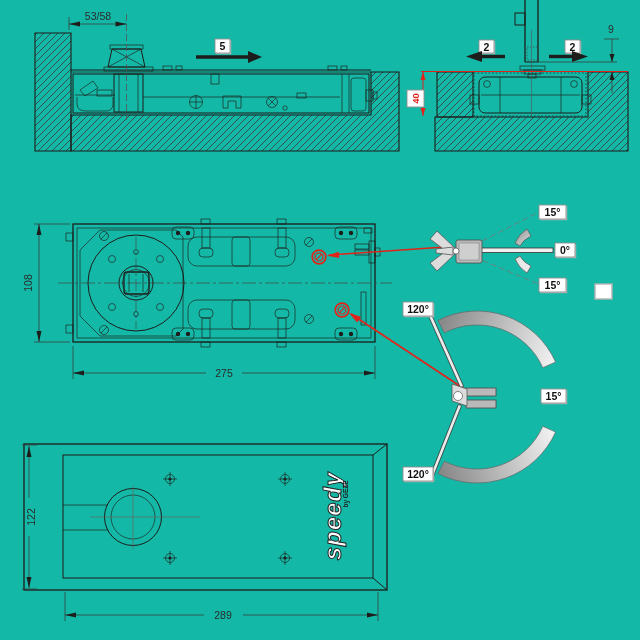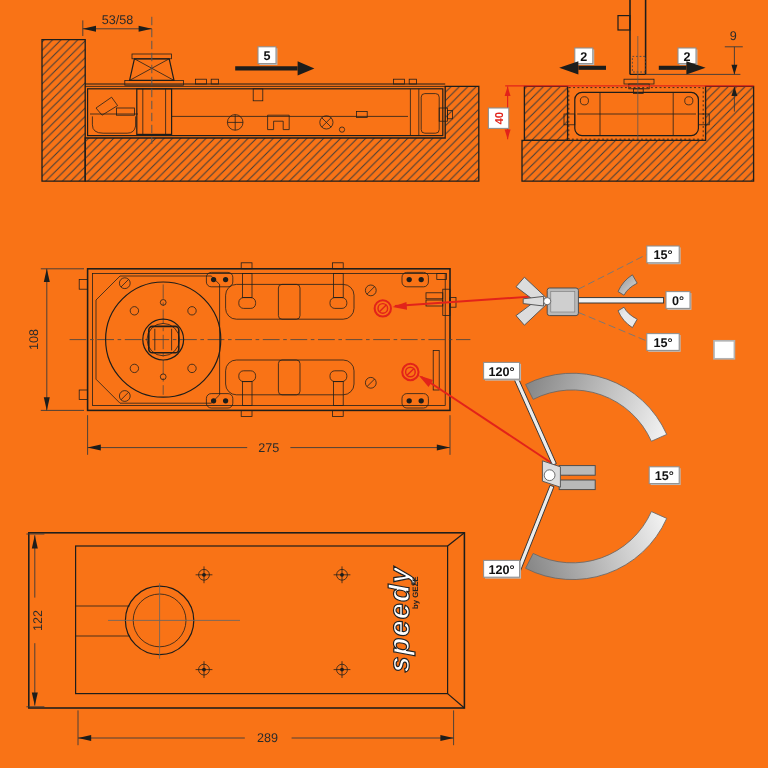--- a/index.html
+++ b/index.html
@@ -1,16 +1,16 @@
 <!DOCTYPE html>
 <html><head>
 <meta charset="utf-8">
 <style>
   html,body{margin:0;padding:0;background:#fff;}
-  #stage{position:relative;width:640px;height:640px;background:#f97316;overflow:hidden;
+  #stage{position:relative;width:640px;height:640px;background:#14b8a6;overflow:hidden;
          font-family:"Liberation Sans", sans-serif;}
   svg text{font-family:"Liberation Sans", sans-serif;}
   .ln{stroke:#1d1d1b;fill:none;stroke-width:1;}
   .thin{stroke:#1d1d1b;fill:none;stroke-width:.65;}
   .med{stroke:#1d1d1b;fill:none;stroke-width:1.3;}
   .dim{stroke:#3a3a3a;fill:none;stroke-width:.75;}
   .dimtxt{font-size:10.5px;fill:#2b2b2b;}
   .boxtxt{font-size:10.5px;font-weight:bold;fill:#111;}
   .hatch{fill:url(#hp);stroke:#1d1d1b;stroke-width:1.1;}
   .red{stroke:#e2231a;fill:none;}

